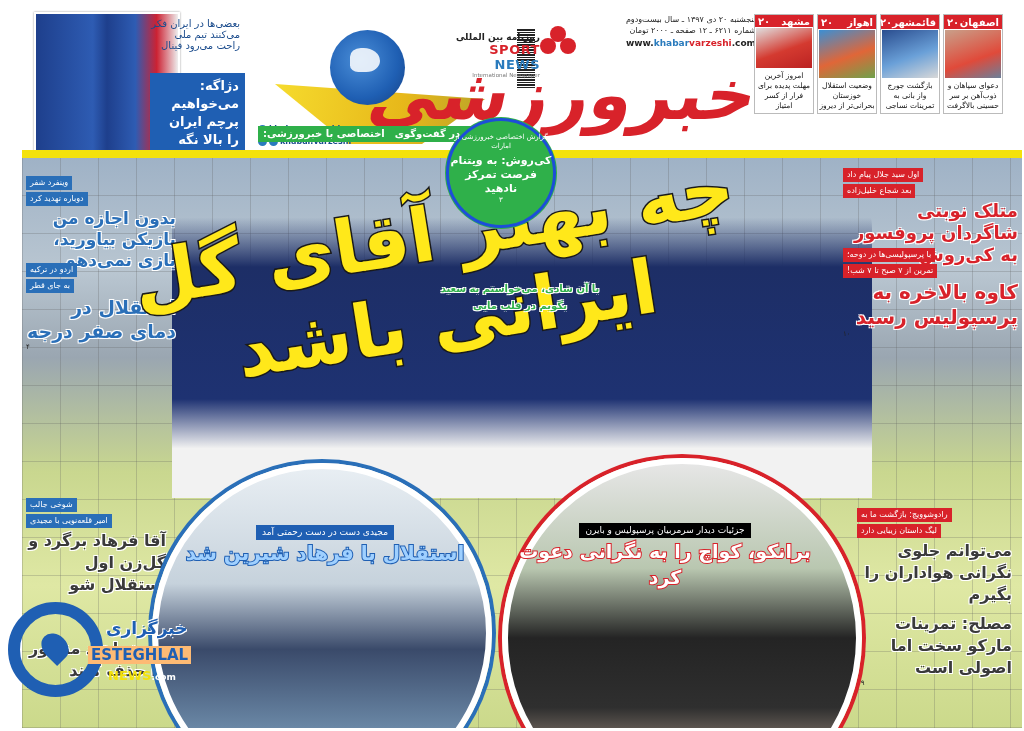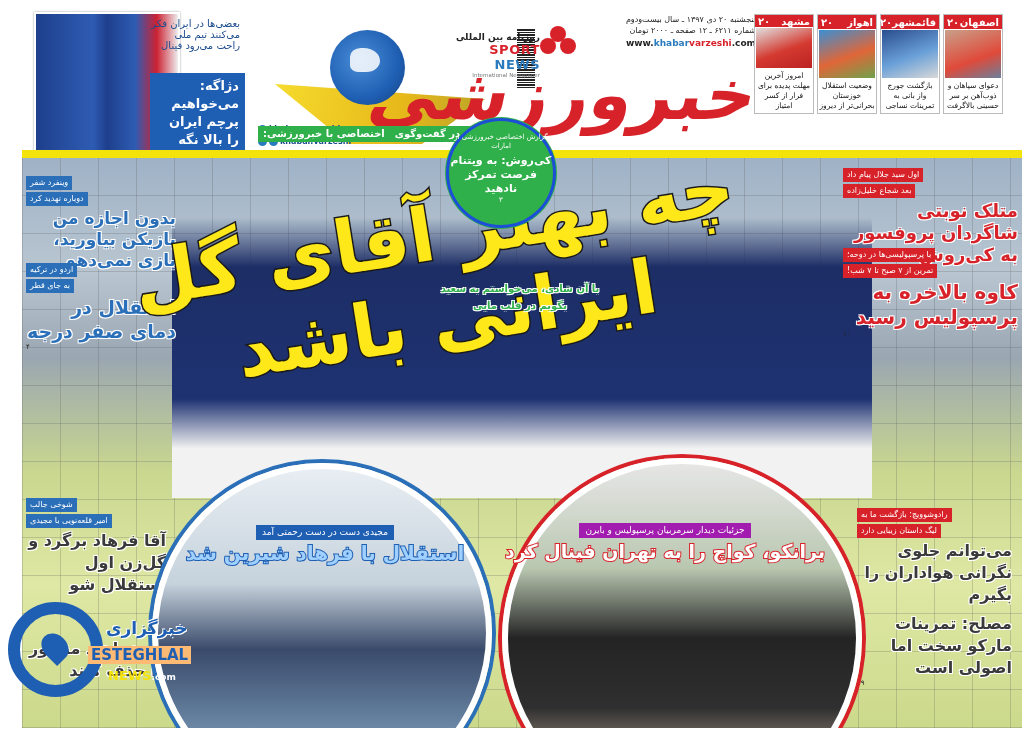--- a/index.html
+++ b/index.html
@@ -129,21 +129,21 @@
   .circle-blue { left: 130px; top: 305px; width: 340px; height: 340px; box-shadow: 0 0 0 4px #2a6fb8;
     background: linear-gradient(180deg, #e8eef3 0%, #c6d2dc 35%, #3a4a6a 55%, #6c8aa8 80%, #2a4d8f 100%); }
   .circle-red { left: 480px; top: 300px; width: 360px; height: 360px; box-shadow: 0 0 0 4px #d8222a;
     background: linear-gradient(180deg, #e6e6e6 0%, #b9c7b0 30%, #242424 50%, #2f2f2f 70%, #a08f80 85%, #7aa54a 100%); }
 
   .blue-cap { position: absolute; left: 175px; top: 520px; width: 300px; z-index: 5; direction: rtl; text-align: center; }
   .blue-cap .k { display: inline-block; background: #1f5fb3; color: #fff; font-size: 9px; padding: 1px 6px; line-height: 13px; }
   .blue-cap .h { font-size: 20px; font-weight: bold; color: #9fd0ff; line-height: 26px;
     -webkit-text-stroke: 2px #1f5fb3; paint-order: stroke fill; }
   .red-cap { position: absolute; left: 500px; top: 518px; width: 330px; z-index: 5; direction: rtl; text-align: center; }
-  .red-cap .k { display: inline-block; background: #a21caf; color: #fff; font-size: 9px; padding: 1px 6px; line-height: 13px; }
+  .red-cap .k { display: inline-block; background: #000000; color: #fff; font-size: 9px; padding: 1px 6px; line-height: 13px; }
   .red-cap .h { font-size: 19px; font-weight: bold; color: #fff; line-height: 26px;
     -webkit-text-stroke: 2px #d8222a; paint-order: stroke fill; }
 
   .watermark { position: absolute; left: 8px; top: 592px; width: 170px; height: 120px; z-index: 9; }
   .wm-ring { position: absolute; left: 0; top: 10px; width: 95px; height: 95px; border-radius: 50%; border: 12px solid #1f5fb3; }
   .wm-pin { position: absolute; left: 35px; top: 40px; width: 24px; height: 30px; background: #1f5fb3; border-radius: 50% 50% 50% 0; transform: rotate(-45deg); }
   .wm-fa { position: absolute; left: 98px; top: 26px; font-size: 17px; font-weight: bold; color: #1f5fb3; direction: rtl;
     text-shadow: 1px 1px 0 #fff, -1px -1px 0 #fff; }
   .wm-en { position: absolute; left: 80px; top: 54px; background: #fdba74; color: #1f5fb3; font-size: 15px; font-weight: bold; padding: 0 3px; }
   .wm-news { position: absolute; left: 100px; top: 76px; font-size: 13px; font-weight: bold; color: #f4e20b; }
@@ -317,21 +317,21 @@
     <div>با آن شادی، می‌خواستم به سعید</div>
     <div>بگویم در قلب مایی</div>
   </div>
 
   <div class="blue-cap">
     <div class="k">مجیدی دست در دست رحمتی آمد</div>
     <div class="h">استقلال با فرهاد شیرین شد</div>
   </div>
   <div class="red-cap">
     <div class="k">جزئیات دیدار سرمربیان پرسپولیس و بایرن</div>
-    <div class="h">برانکو، کواچ را به تهران فینال کرد</div>
+    <div class="h">برانکو، کواچ را به نگرانی دعوت کرد</div>
   </div>
 
   <div class="watermark">
     <div class="wm-ring"></div>
     <div class="wm-pin"></div>
     <div class="wm-fa">خبرگزاری</div>
     <div class="wm-en">ESTEGHLAL</div>
     <div class="wm-news"><span style="color:#f4e20b;font-size:13px">NEWS</span><span>.com</span></div>
   </div>
 </div>

